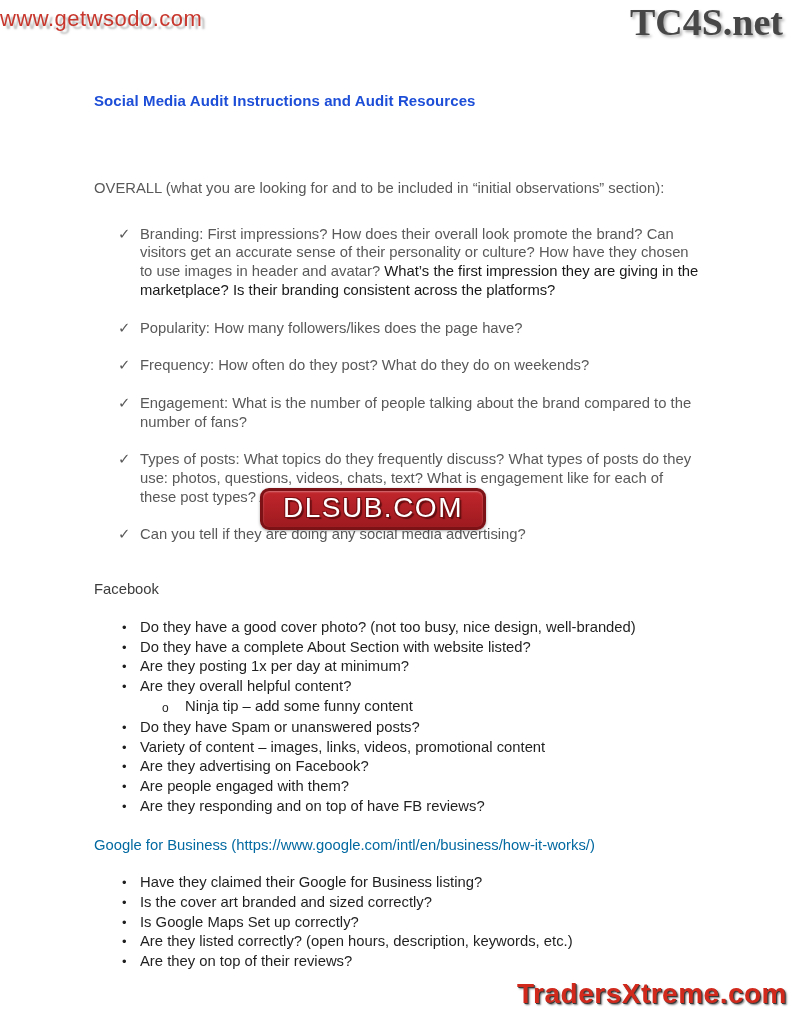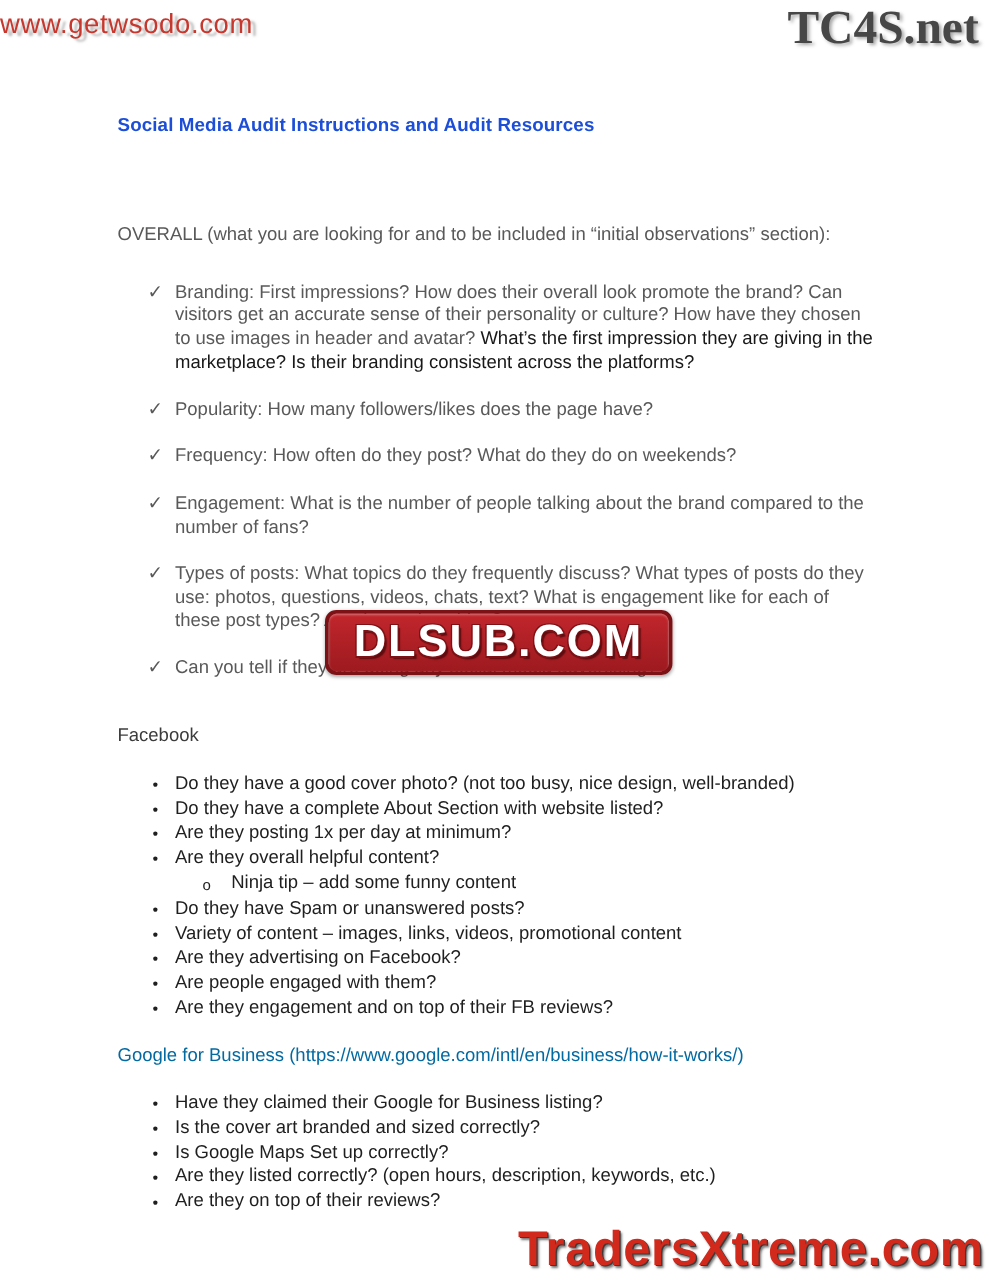--- a/index.html
+++ b/index.html
@@ -65,29 +65,29 @@
   
   .dlsub-badge {
     position:absolute; left:260px; top:488px;
     background:linear-gradient(#c1262c, #9d1a1f);
     border:3px solid #7d1216;
     border-radius:9px;
     padding:1px 20px 3px 20px;
     box-shadow:0 1px 3px rgba(0,0,0,0.35), inset 0 1px 2px rgba(255,255,255,0.35);
   }
   .dlsub-badge span {
-    font-size:36px; font-weight:bold; letter-spacing:1.5px;
+    font-size:28px; font-weight:normal; letter-spacing:1.5px;
     color:#ffffff;
     text-shadow:-1px -1px 0 #7d1216, 1px -1px 0 #7d1216, -1px 1px 0 #7d1216, 2px 2px 1px #5f0d10;
   }
 
   
   .bottom-watermark {
     position:absolute; top:978px; right:4px;
-    font-size:39px; font-weight:bold;
+    font-size:28px; font-weight:bold;
     color:#d2291d;
     letter-spacing:0.5px;
     text-shadow:1px 1px 0 #3a3a3a, 2px 2px 2px #777;
     text-align:right;
   }
 </style>
 </head>
 <body>
 
 <div class="page">
@@ -162,21 +162,21 @@
       <li>
         <span class="marker">•</span>
         <div>Are they advertising on Facebook?</div>
       </li>
       <li>
         <span class="marker">•</span>
         <div>Are people engaged with them?</div>
       </li>
       <li>
         <span class="marker">•</span>
-        <div>Are they engagement and on top of their FB reviews?</div>
+        <div>Are they responding and on top of have FB reviews?</div>
       </li>
     </ul>
 
     <div class="heading-line g-heading">Google for Business (https://www.google.com/intl/en/business/how-it-works/)</div>
 
     <ul class="bullet-list">
       <li>
         <span class="marker">•</span>
         <div>Have they claimed their Google for Business listing?</div>
       </li>

